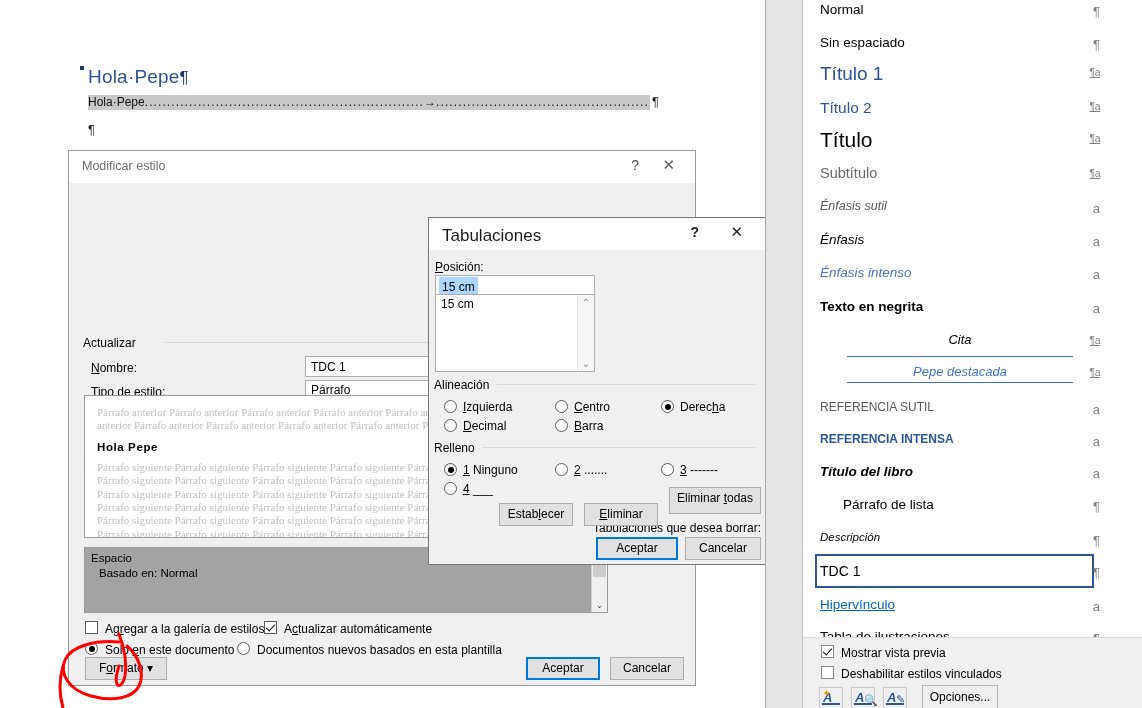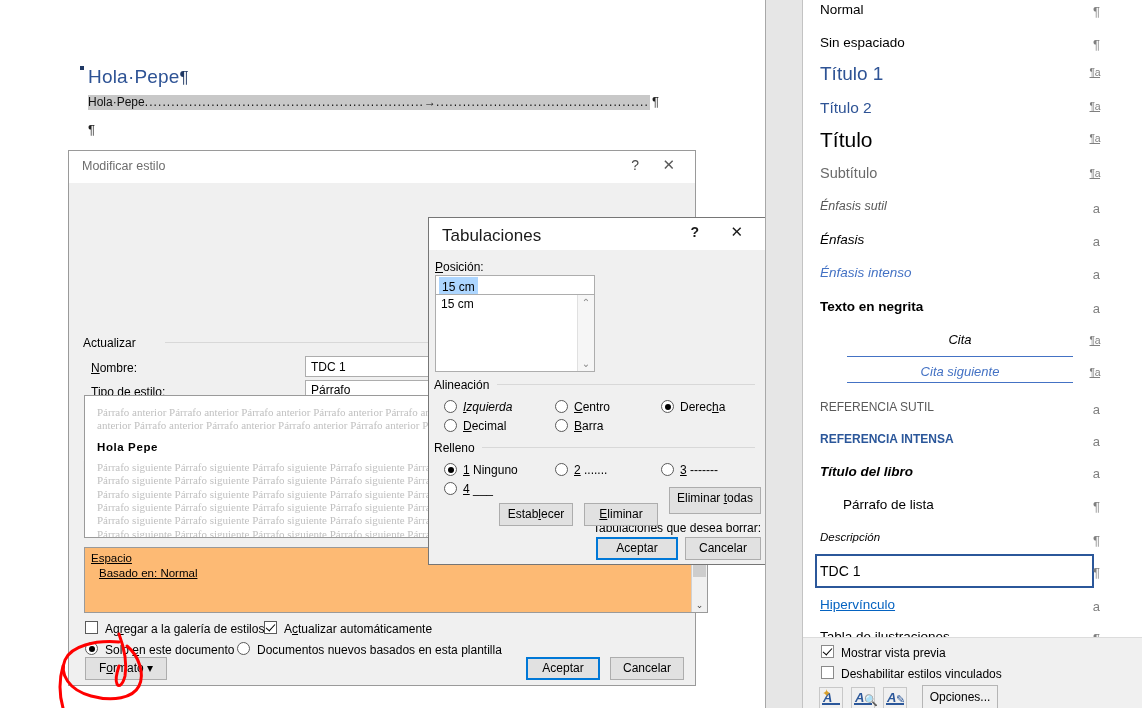--- a/index.html
+++ b/index.html
@@ -75,22 +75,22 @@
   #dlg-modificar{left:68px;top:150px;width:628px;height:536px;}
   #modif-preview{
     position:absolute;left:15px;top:244px;width:600px;height:143px;
     background:#fff;border:1px solid #9a9a9a;box-sizing:border-box;overflow:hidden;
   }
   .prev-gray{font-size:11px;color:#c0c0c0;line-height:13.4px;white-space:nowrap;
              font-family:"Liberation Serif", serif;padding-left:12px;}
   .prev-black{font-size:11.5px;color:#000;padding-left:12px;margin:8px 0 8px 0;font-weight:600;
               letter-spacing:.6px;font-family:"Liberation Sans",sans-serif;}
   #modif-desc{
-    position:absolute;left:15px;top:396px;width:624px;height:66px;
-    background:#fdba74;border:1px solid #9a9a9a;box-sizing:border-box;overflow:hidden;text-decoration:underline;
+    position:absolute;left:15px;top:396px;width:524px;height:66px;
+    background:#a3a3a3;border:1px solid #9a9a9a;box-sizing:border-box;overflow:hidden;
   }
   #modif-desc .ln{font-size:11.5px;line-height:14.6px;white-space:nowrap;color:#000;padding-left:6px;}
   #modif-desc .ind{padding-left:14px;}
   #modif-desc .sb{
     position:absolute;right:0;top:0;width:15px;height:100%;background:#f0f0f0;border-left:1px solid #d0d0d0;
   }
   #modif-desc .sb .thumb{position:absolute;left:1px;top:1px;width:13px;height:28px;background:#cdcdcd;}
   #modif-desc .sb .dn{position:absolute;left:0;bottom:2px;width:15px;text-align:center;font-size:9px;color:#444;}
 
   
@@ -306,21 +306,21 @@
       <div class="dn">⌄</div>
     </div>
   </div>
 
   <div class="lbl" style="left:164px;top:303px;">Tabulaciones que desea borrar:</div>
 
   <div class="grp-label" style="left:5px;top:160px;">Alineación</div>
   <div class="grp-line" style="left:68px;top:166px;width:258px;"></div>
 
   <div class="radio" style="left:15px;top:182px;"></div>
-  <div class="lbl" style="left:34px;top:182px;font-style:italic;"><span class="u">I</span>zquierda</div>
+  <div class="lbl" style="left:34px;top:182px;"><span class="u">I</span>zquierda</div>
   <div class="radio" style="left:126px;top:182px;"></div>
   <div class="lbl" style="left:145px;top:182px;"><span class="u">C</span>entro</div>
   <div class="radio on" style="left:232px;top:182px;"></div>
   <div class="lbl" style="left:251px;top:182px;">Derec<span class="u">h</span>a</div>
 
   <div class="radio" style="left:15px;top:201px;"></div>
   <div class="lbl" style="left:34px;top:201px;"><span class="u">D</span>ecimal</div>
   <div class="radio" style="left:126px;top:201px;"></div>
   <div class="lbl" style="left:145px;top:201px;"><span class="u">B</span>arra</div>
 
@@ -383,21 +383,21 @@
       <div class="smark" style="top: 267px;">a</div>
       <div class="srow"></div>
       <div class="sname" style="top: 299px; font-size: 13.5px; color: rgb(0, 0, 0); font-style: normal; font-weight: bold;">Texto en negrita</div>
       <div class="smark" style="top: 301px;">a</div>
       <div class="srow"></div>
       <div class="sname" style="top: 332px; font-size: 13px; color: rgb(0, 0, 0); font-style: italic; font-weight: normal; left: 44px; width: 226px; text-align: center;">Cita</div>
       <div class="smark pa" style="top: 334px;">¶a</div>
       <div class="srow"></div>
       <div class="quote-rule" style="top: 356px;"></div>
       <div class="quote-rule" style="top: 382px;"></div>
-      <div class="sname" style="top: 364px; font-size: 13px; color: rgb(68, 114, 196); font-style: italic; font-weight: normal; left: 44px; width: 226px; text-align: center;">Cita siguiente</div>
+      <div class="sname" style="top: 364px; font-size: 13px; color: rgb(68, 114, 196); font-style: italic; font-weight: normal; left: 44px; width: 226px; text-align: center;">Pepe destacada</div>
       <div class="smark pa" style="top: 366px;">¶a</div>
       <div class="srow"></div>
       <div class="sname" style="top: 400px; font-size: 12px; color: rgb(90, 90, 90); font-style: normal; font-weight: normal;">REFERENCIA SUTIL</div>
       <div class="smark" style="top: 402px;">a</div>
       <div class="srow"></div>
       <div class="sname" style="top: 432px; font-size: 12px; color: rgb(43, 87, 154); font-style: normal; font-weight: bold;">REFERENCIA INTENSA</div>
       <div class="smark" style="top: 434px;">a</div>
       <div class="srow"></div>
       <div class="sname" style="top: 464px; font-size: 13.5px; color: rgb(0, 0, 0); font-style: italic; font-weight: bold;">Título del libro</div>
       <div class="smark" style="top: 466px;">a</div>

